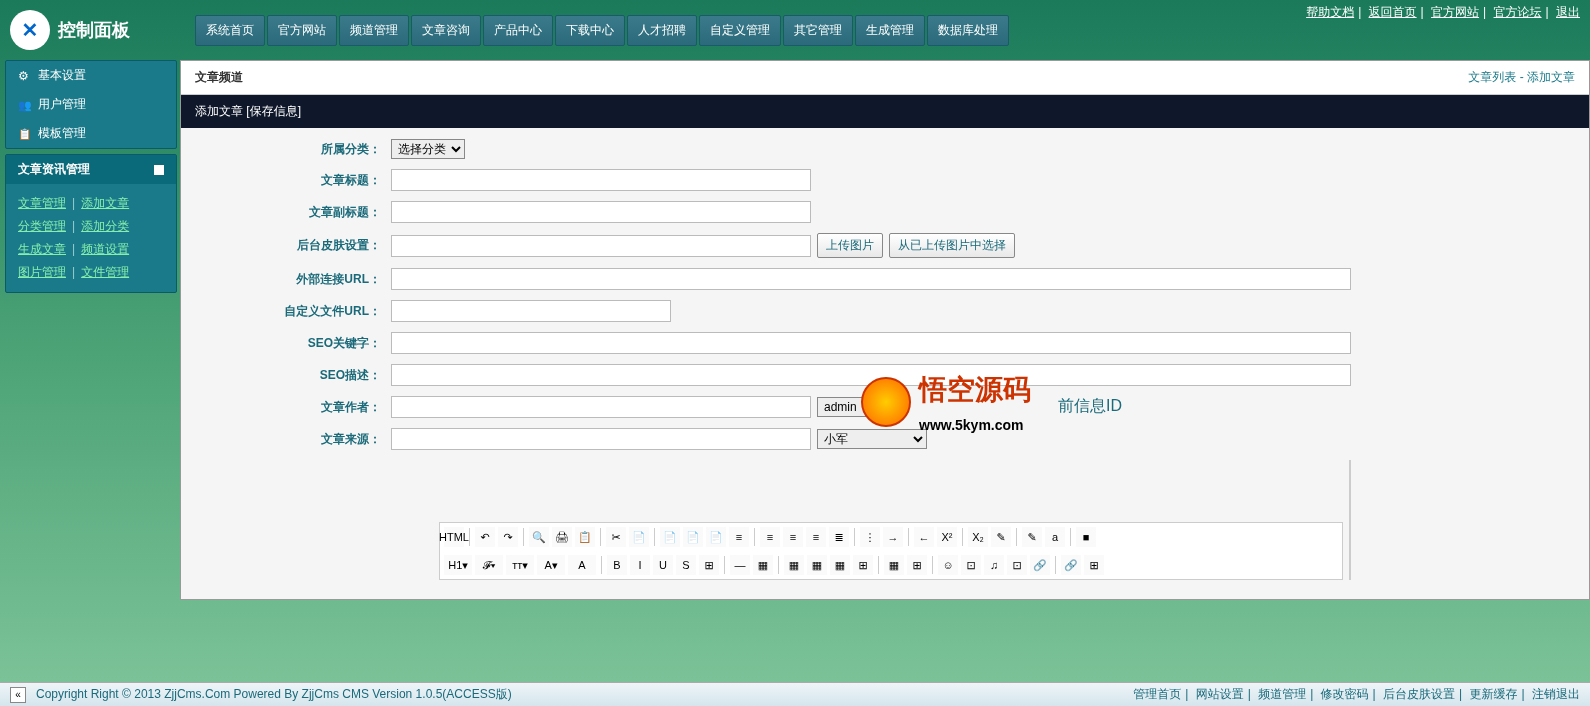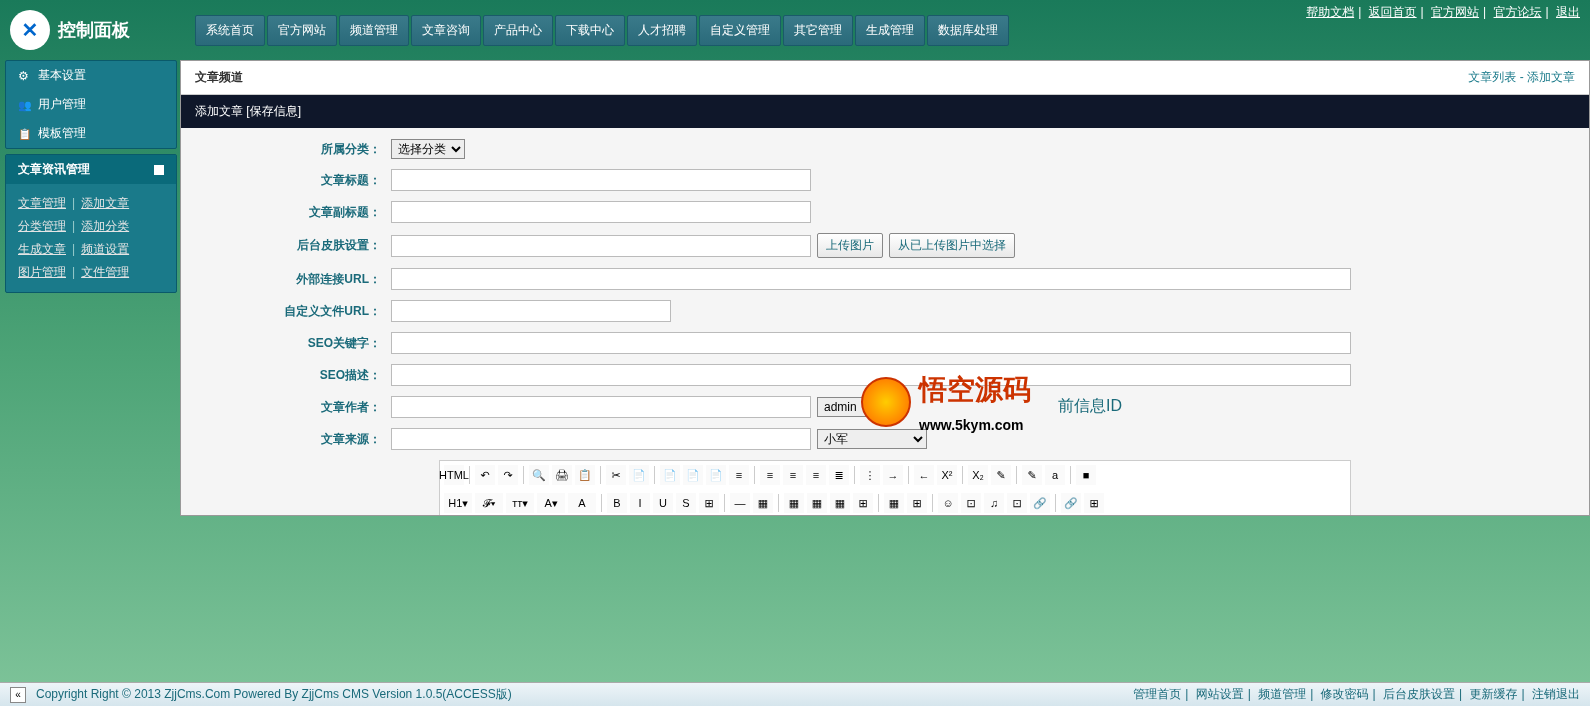--- a/index.html
+++ b/index.html
@@ -12,35 +12,35 @@
 
 .header { height: 60px; display: flex; align-items: center; padding-left: 10px; }
 .logo-area { display: flex; align-items: center; gap: 8px; width: 175px; }
 .logo-icon { width: 40px; height: 40px; background: #fff; border-radius: 50%; display: flex; align-items: center; justify-content: center; font-weight: bold; color: #0066cc; font-size: 20px; }
 .logo-text { color: #fff; font-size: 18px; font-weight: bold; }
 
 .nav-tabs { display: flex; gap: 2px; margin-left: 10px; }
 .nav-tab { background: linear-gradient(to bottom, #3a7a8a 0%, #2a6a7a 100%); color: #fff; padding: 6px 10px; border: 1px solid #1a5a6a; border-radius: 2px; cursor: pointer; font-size: 12px; }
 
 
-.main-container { display: flex; height: 456px; }
+.main-container { display: flex; height: 540px; }
 
 
 .sidebar { width: 180px; padding: 0; }
 .sidebar-box { background: #1a7a8a; border: 1px solid #0a5a6a; margin: 0 3px 5px 5px; border-radius: 2px; }
 .sidebar-item { color: #fff; padding: 6px 12px; cursor: pointer; display: flex; align-items: center; gap: 6px; }
 .sidebar-icon { width: 14px; height: 14px; display: inline-block; }
 .gear-icon::before { content: "⚙"; color: #fff; }
 .user-icon::before { content: "👥"; font-size: 11px; }
 .template-icon::before { content: "📋"; font-size: 11px; }
 
 .sidebar-section-header { background: #0a6a7a; color: #fff; padding: 6px 12px; font-weight: bold; display: flex; justify-content: space-between; align-items: center; text-align: right; }
 .collapse-icon { width: 10px; height: 10px; background: #fff; display: inline-block; }
 .sidebar-links { padding: 8px 12px; color: #fff; }
-.sidebar-links a { color: #e5e5e5; text-decoration: underline; cursor: pointer; }
+.sidebar-links a { color: #86efac; text-decoration: underline; cursor: pointer; }
 .sidebar-link-row { padding: 3px 0; }
 .sidebar-sep { margin: 0 6px; color: #9cc; }
 
 
 .content { flex: 1; background: #f5f5f5; border: 1px solid #999; position: relative; overflow: auto; }
 .content-header { background: #fff; padding: 8px 14px; border-bottom: 1px solid #ccc; display: flex; justify-content: space-between; }
 .content-title { font-weight: bold; color: #333; }
 .breadcrumb { color: #1a7a8a; }
 .breadcrumb a { color: #1a7a8a; text-decoration: none; cursor: pointer; }
 
@@ -216,21 +216,21 @@
       </div>
       <div class="form-row">
         <div class="form-label">文章来源：</div>
         <div class="form-control">
           <input type="text" class="text-input w-wide" style="">
           <select class="select-input" style="width:110px"><option>小军</option></select>
         </div>
       </div>
       <div class="form-row" style="align-items:flex-start;">
         <div class="form-label" style="padding-top:140px;">文章内容：</div>
-        <div class="form-control" style="flex-direction:column; align-items:center; max-width:960px;padding-left:48px;">
+        <div class="form-control" style="flex-direction:row; align-items:flex-end; max-width:960px;padding-left:48px;">
           <div class="editor-toolbar" id="editor-toolbar">
               <div class="tb-btn">HTML</div>
               <div class="tb-sep"></div>
               <div class="tb-btn">↶</div>
               <div class="tb-btn">↷</div>
               <div class="tb-sep"></div>
               <div class="tb-btn">🔍</div>
               <div class="tb-btn">🖨</div>
               <div class="tb-btn">📋</div>
               <div class="tb-sep"></div>

